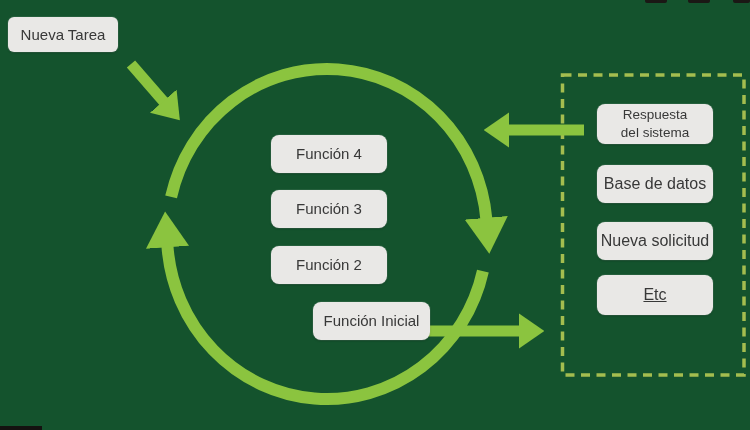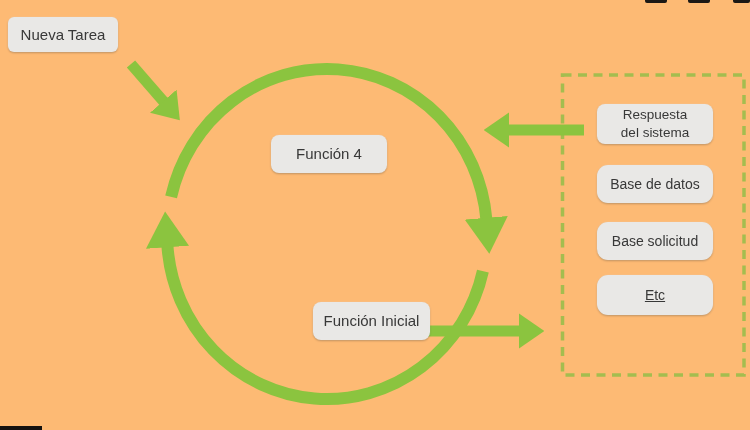--- a/index.html
+++ b/index.html
@@ -1,36 +1,36 @@
 <!DOCTYPE html>
 <html><head>
 <meta charset="utf-8">
 <style>
   html,body{margin:0;padding:0;}
   .stage{
     position:relative;
     width:750px;height:430px;
-    background:#fdba74;
+    background:#14532d;
     overflow:hidden;
     font-family:"Liberation Sans", sans-serif;
   }
   svg{position:absolute;left:0;top:0;}
   .box{
     position:absolute;
     display:flex;align-items:center;justify-content:center;
     background:#e9e8e6;
     color:#383838;
     border-radius:8px;
     box-shadow:0 0 0 1px rgba(255,255,255,0.08), 0 1px 2px rgba(0,0,0,0.25);
     text-align:center;
     font-size:15px;
     line-height:1.2;
     white-space:pre-line;
   }
-  .box.small{font-size:14px;border-radius:11px;}
+  .box.small{font-size:16px;}
   .box.two-line{font-size:13.5px;line-height:1.3;}
   .new-task{left:8px;top:17px;width:110px;height:35px;border-radius:6px;}
   .fn-4{left:271px;top:135px;width:116px;height:38px;}
   .fn-3{left:271px;top:190px;width:116px;height:38px;}
   .fn-2{left:271px;top:246px;width:116px;height:38px;}
   .fn-init{left:270px;top:302px;width:117px;height:38px;margin-left:43px;}
   .ext-resp{left:597px;top:104px;width:116px;height:40px;}
   .ext-db{left:597px;top:165px;width:116px;height:38px;}
   .ext-req{left:597px;top:222px;width:116px;height:38px;}
   .ext-etc{left:597px;top:275px;width:116px;height:40px;text-decoration:underline;}
@@ -67,26 +67,28 @@
     <path d="M 131 64 L 164 102" fill="none" stroke="#8bc43f" stroke-width="11" marker-end="url(#arrowSmall)"></path>
 
     <path d="M 584 130 L 508 130" fill="none" stroke="#8bc43f" stroke-width="11" marker-end="url(#arrowSmall)"></path>
 
     <path d="M 422 331 L 520 331" fill="none" stroke="#8bc43f" stroke-width="11" marker-end="url(#arrowSmall)"></path>
   </svg>
 
   <div class="box new-task">Nueva Tarea</div>
 
   <div class="box fn-4">Función 4</div>
+  <div class="box fn-3">Función 3</div>
+  <div class="box fn-2">Función 2</div>
   <div class="box fn-init">Función Inicial</div>
 
   <div class="box two-line ext-resp">Respuesta
 del sistema</div>
   <div class="box small ext-db">Base de datos</div>
-  <div class="box small ext-req">Base solicitud</div>
+  <div class="box small ext-req">Nueva solicitud</div>
   <div class="box small ext-etc">Etc</div>
 
   <div class="bottom-bar"></div>
   <div class="top-artifact ta1"></div>
   <div class="top-artifact ta2"></div>
   <div class="top-artifact ta3"></div>
 
 </div>
 
 </body></html>

